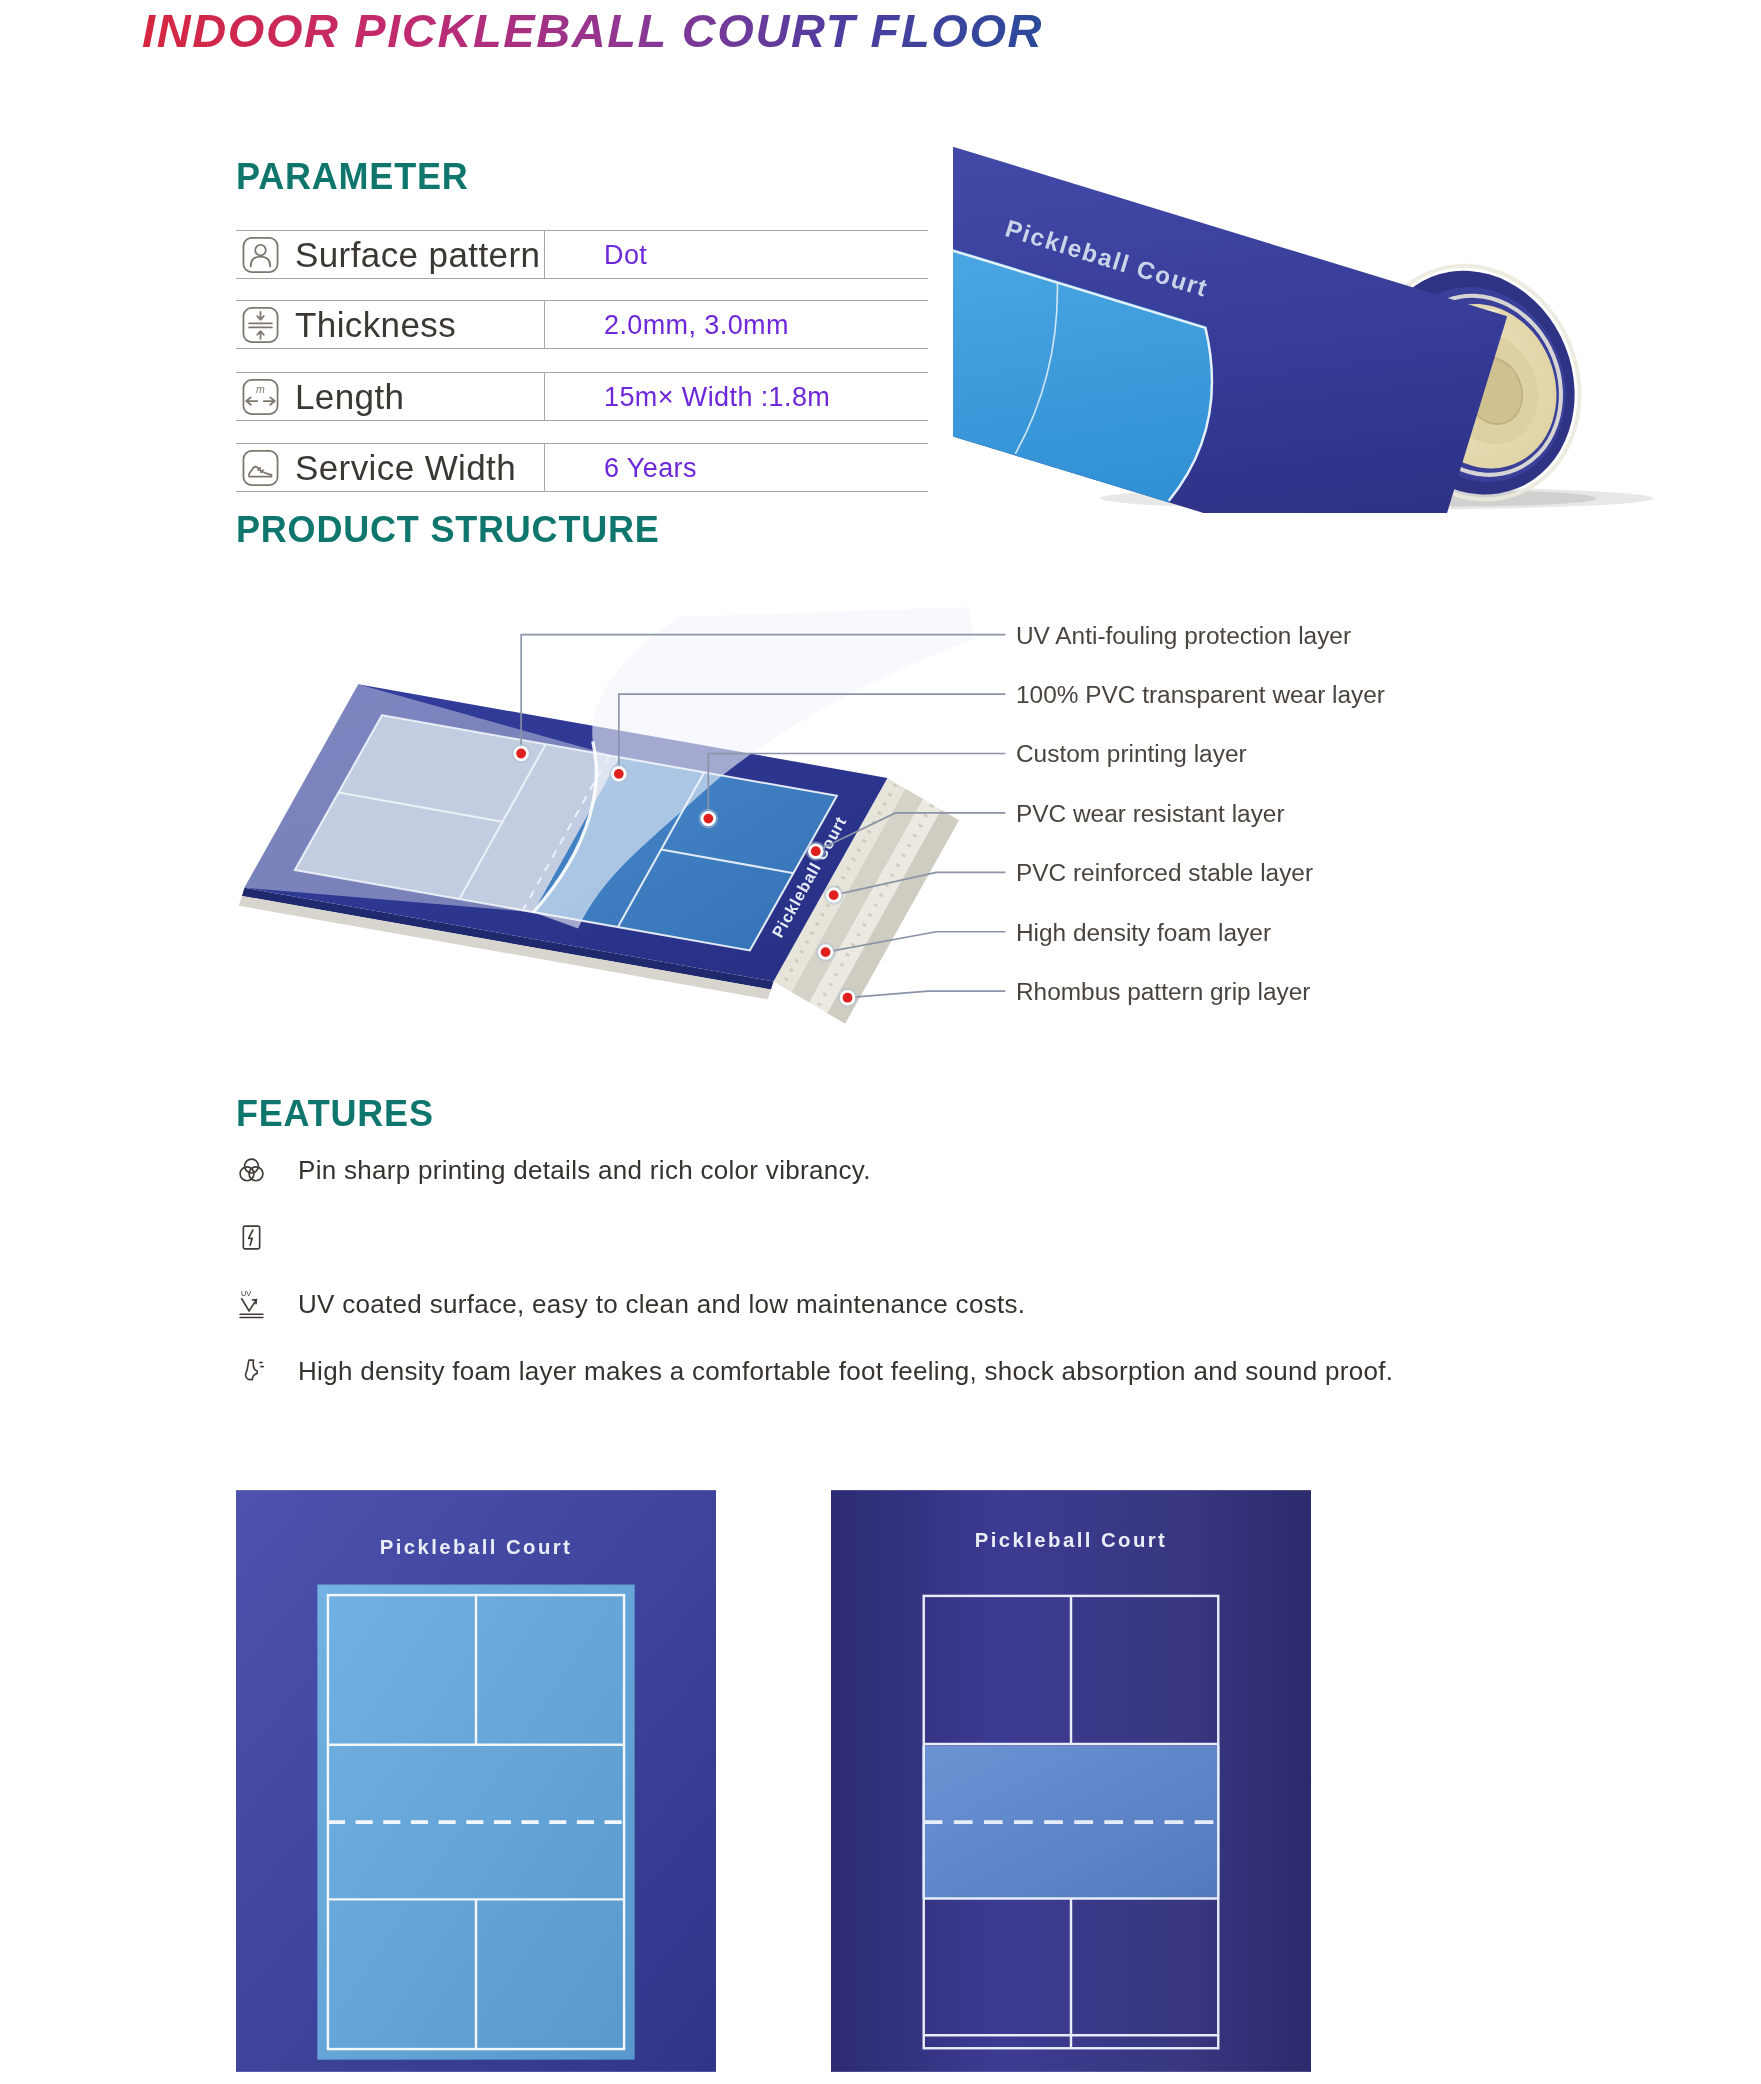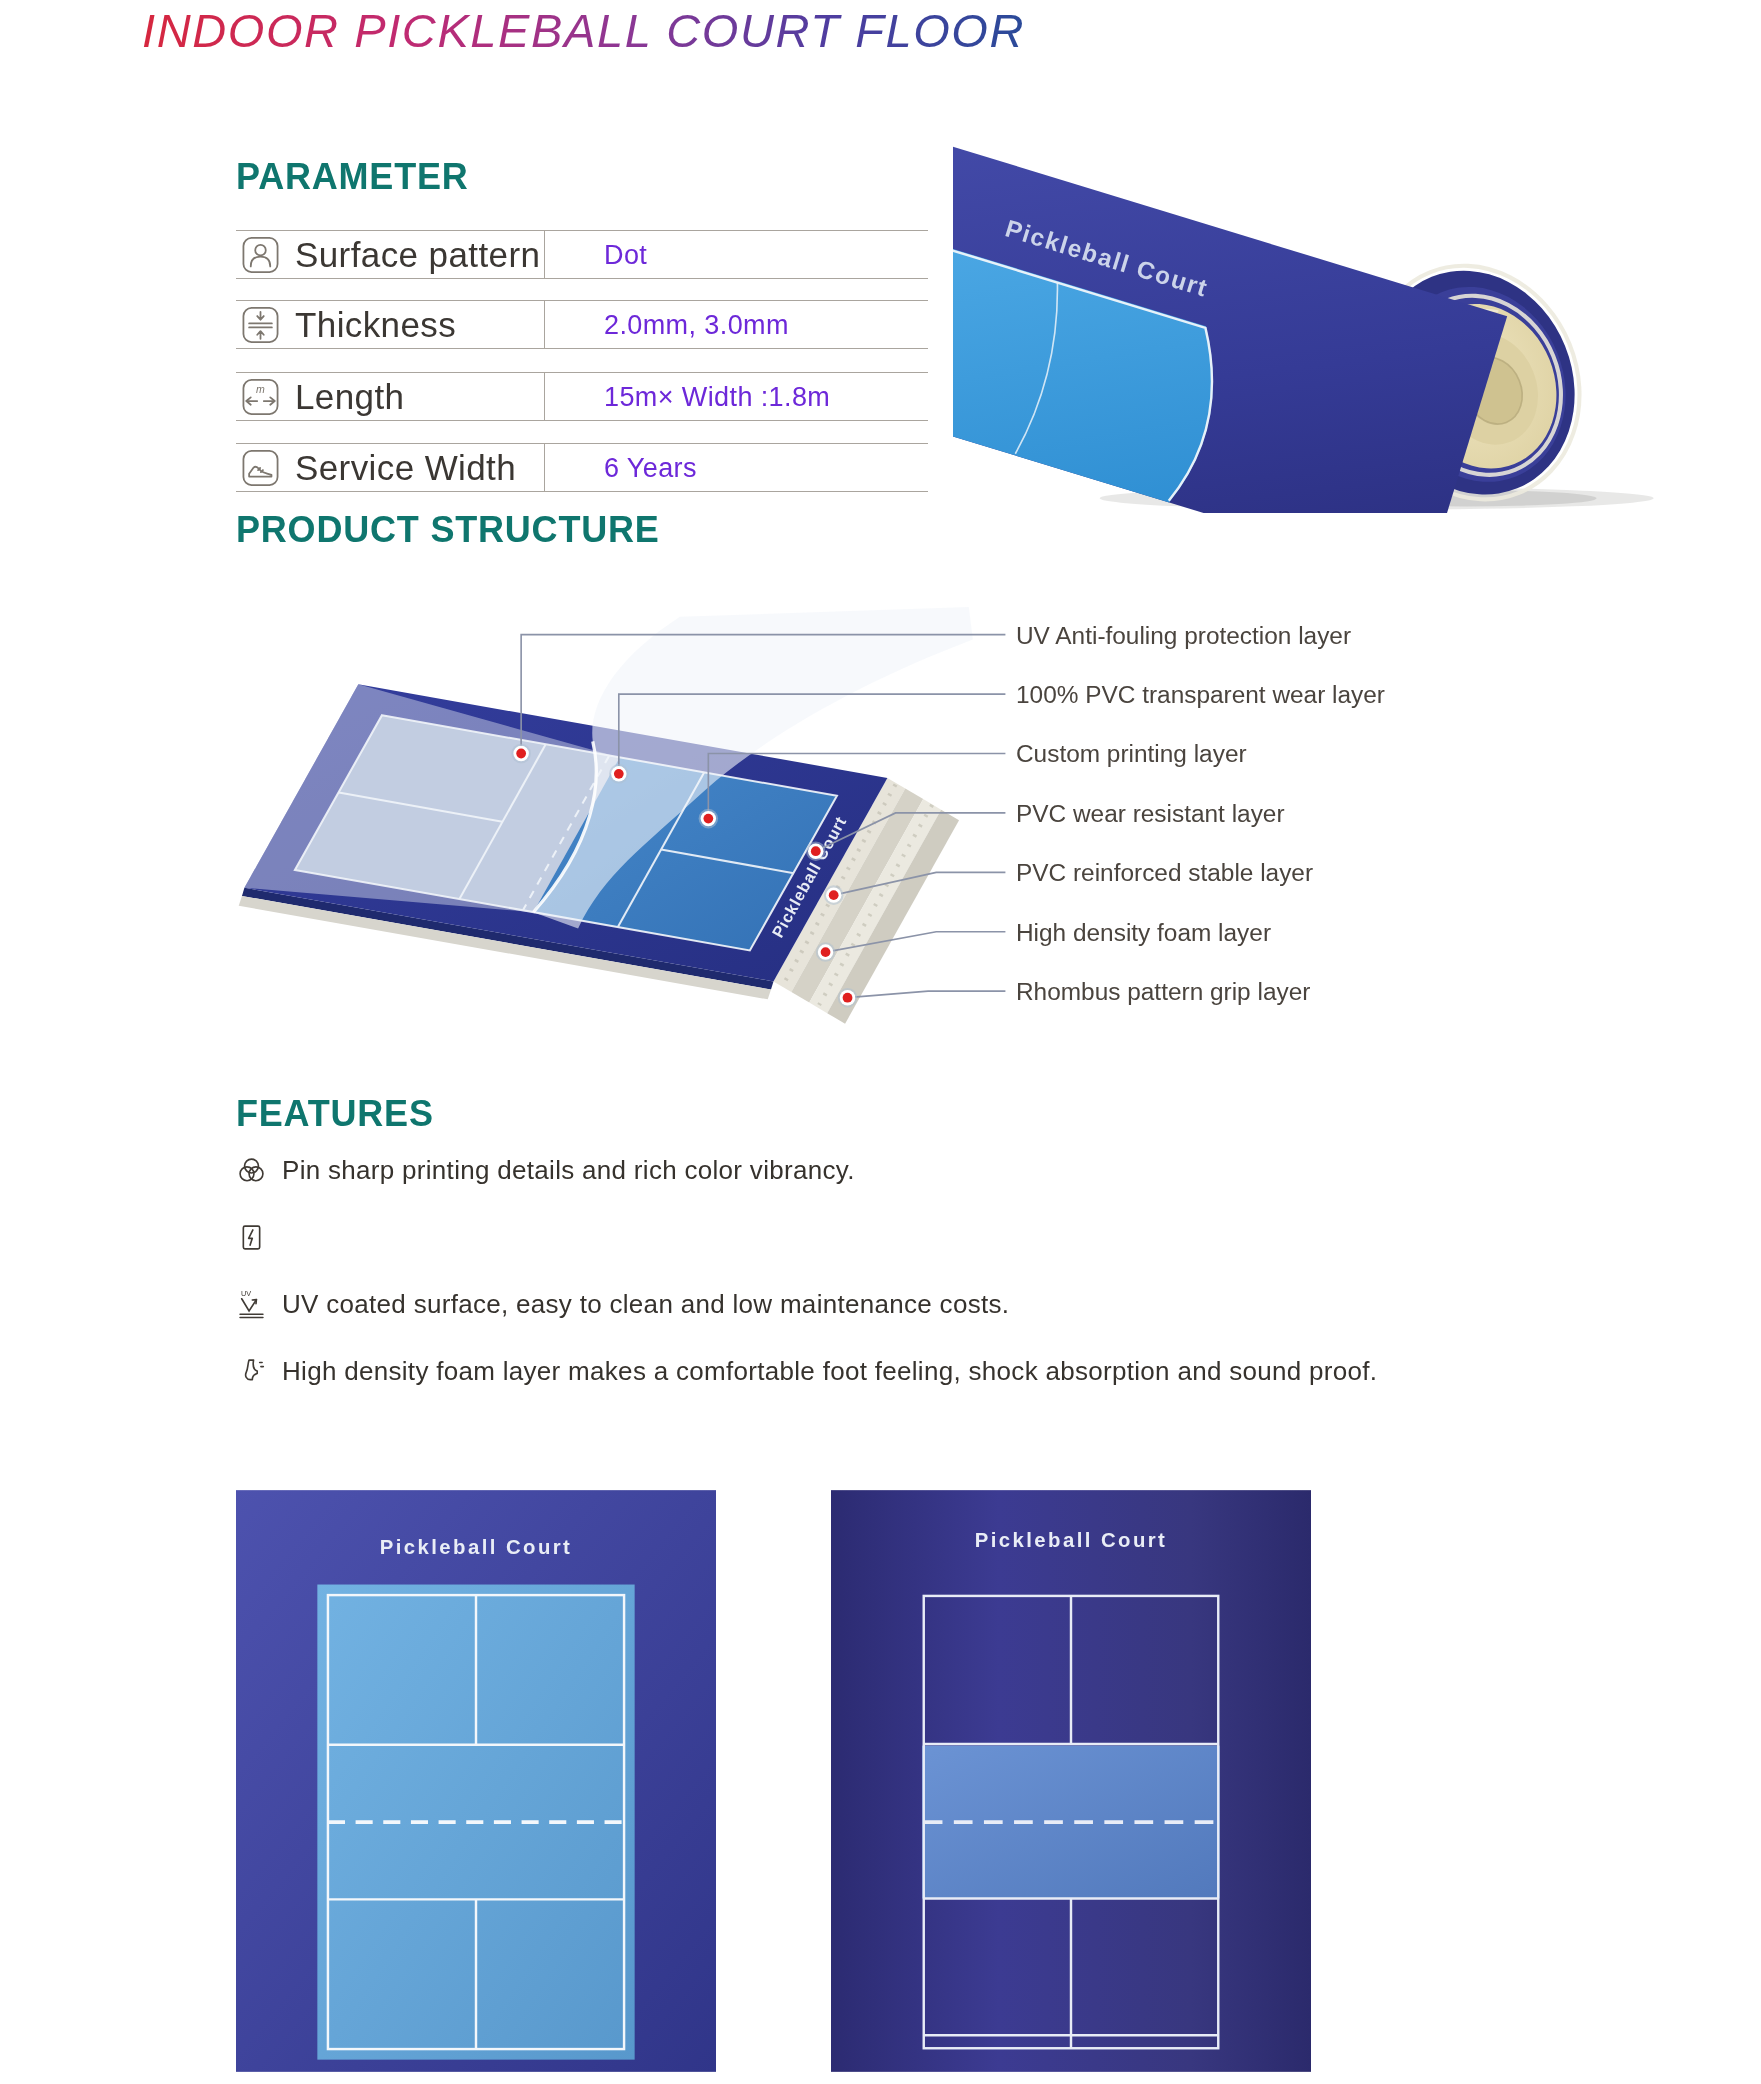--- a/index.html
+++ b/index.html
@@ -1,21 +1,21 @@
 <!DOCTYPE html>
 <html style="font-size:13px"><head>
 <meta charset="utf-8">
 <style>
   html,body{margin:0;padding:0;background:#ffffff;}
   body{font-family:"Liberation Sans", sans-serif;}
   #canvas{position:relative;width:1761px;height:2084px;background:#ffffff;overflow:hidden;}
 
   .title{
     position:absolute;left:142px;top:3.3px;margin:0;
-    font-size:47px;font-weight:normal;font-style:italic;letter-spacing:1.6px;white-space:nowrap;
+    font-size:47px;font-weight:bold;font-style:italic;letter-spacing:1.6px;white-space:nowrap;
     background:linear-gradient(90deg,#d6273e 0%,#c02a72 30%,#8c3794 55%,#4e3da0 78%,#2a4a99 100%);
     -webkit-background-clip:text;background-clip:text;color:transparent;
   }
   .sec{
     position:absolute;margin:0;color:#0f766e;font-size:36px;font-weight:600;letter-spacing:0.8px;white-space:nowrap;
   }
   #parameter-heading{left:236px;top:156px;}
   #structure-heading{left:236px;top:509px;}
   #features-heading{left:236px;top:1093px;}
 
@@ -38,21 +38,21 @@
   .r0{top:0;} .r1{top:70px;} .r2{top:142px;} .r3{top:213px;}
 
   svg{display:block;}
   .abs{position:absolute;}
 
   .layer-label{font-size:30px;fill:#4a443e;font-family:"Liberation Sans",sans-serif;}
   .leader{stroke:#8b93a8;stroke-width:2;fill:none;}
 
   
   .features-list{position:absolute;left:236px;top:1155px;width:1466px;}
-  .feat{display:flex;align-items:center;gap:15px;height:31px;margin-bottom:36px;}
+  .feat{display:flex;align-items:center;gap:31px;height:31px;margin-bottom:36px;}
   .feat .ficon{flex:0 0 31px;width:31px;height:31px;}
   .feat .ftext{font-size:26px;color:#36322d;letter-spacing:0.3px;white-space:nowrap;}
 
   .gallery-title{font-size:25px;font-weight:bold;letter-spacing:3px;fill:#e9edf6;font-family:"Liberation Sans",sans-serif;}
   .photo-label{font-size:30px;font-weight:bold;letter-spacing:2px;fill:#ccd4ea;font-family:"Liberation Sans",sans-serif;}
   .mat-label{font-size:20px;font-weight:bold;letter-spacing:1px;fill:#e8ecf5;font-family:"Liberation Sans",sans-serif;}
 </style>
 </head>
 <body>
 

